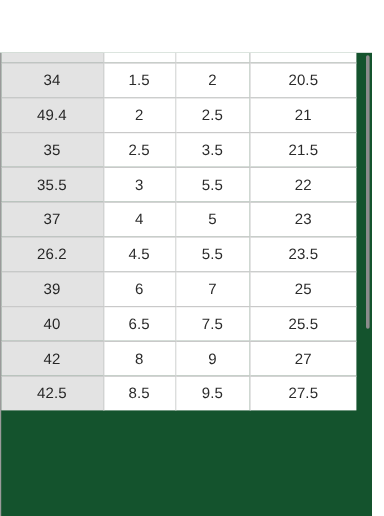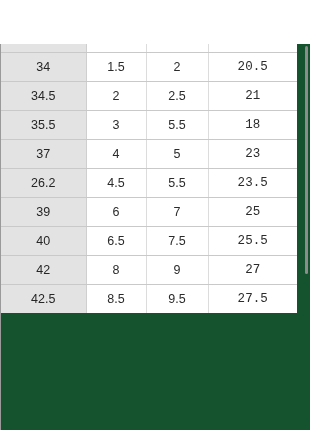--- a/index.html
+++ b/index.html
@@ -75,21 +75,20 @@
   }
 
   #size-table td.eu {
     background: #e3e3e3;
     border-right: 1px solid #cfcfcf;
     color: #262626;
   }
 
   #size-table td.cm {
     border-right: none;
-    font-family: Liberation Mono, monospace;
   }
 
   #size-table tr:last-child td {
     border-bottom: none;
   }
 
   
   #scrollbar-track {
     position: absolute;
     right: 2px;
@@ -131,30 +130,36 @@
             <td class="uk"></td>
             <td class="cm"></td>
           </tr>
           <tr>
             <td class="eu">34</td>
             <td class="us">1.5</td>
             <td class="uk">2</td>
             <td class="cm">20.5</td>
           </tr>
           <tr>
-            <td class="eu">34.5</td>
+            <td class="eu">49.4</td>
             <td class="us">2</td>
             <td class="uk">2.5</td>
             <td class="cm">21</td>
           </tr>
           <tr>
+            <td class="eu">35</td>
+            <td class="us">2.5</td>
+            <td class="uk">3.5</td>
+            <td class="cm">21.5</td>
+          </tr>
+          <tr>
             <td class="eu">35.5</td>
             <td class="us">3</td>
             <td class="uk">5.5</td>
-            <td class="cm">18</td>
+            <td class="cm">22</td>
           </tr>
           <tr>
             <td class="eu">37</td>
             <td class="us">4</td>
             <td class="uk">5</td>
             <td class="cm">23</td>
           </tr>
           <tr>
             <td class="eu">26.2</td>
             <td class="us">4.5</td>

